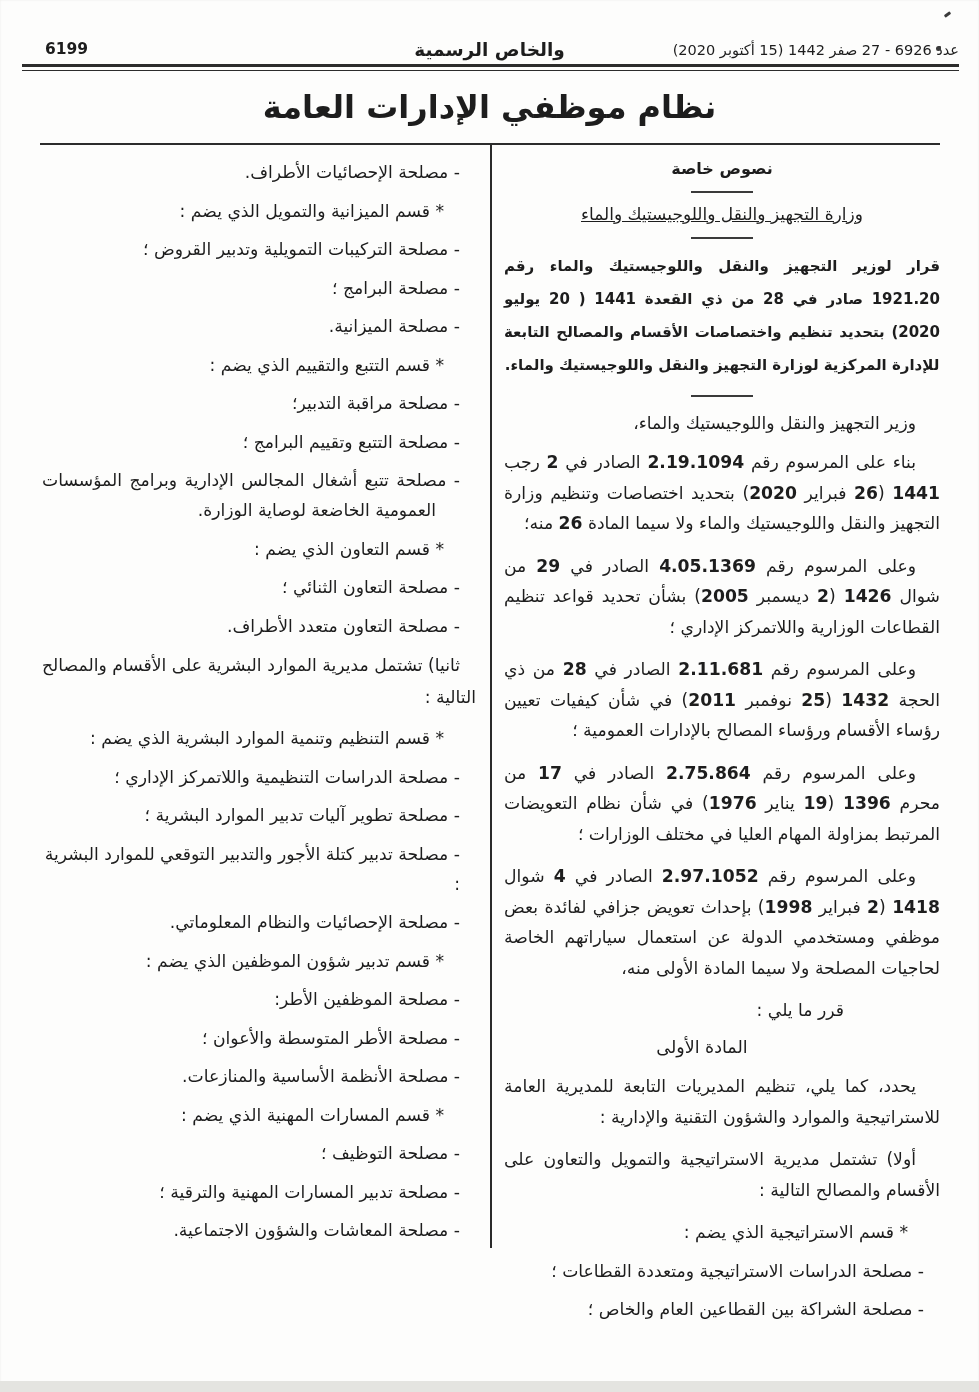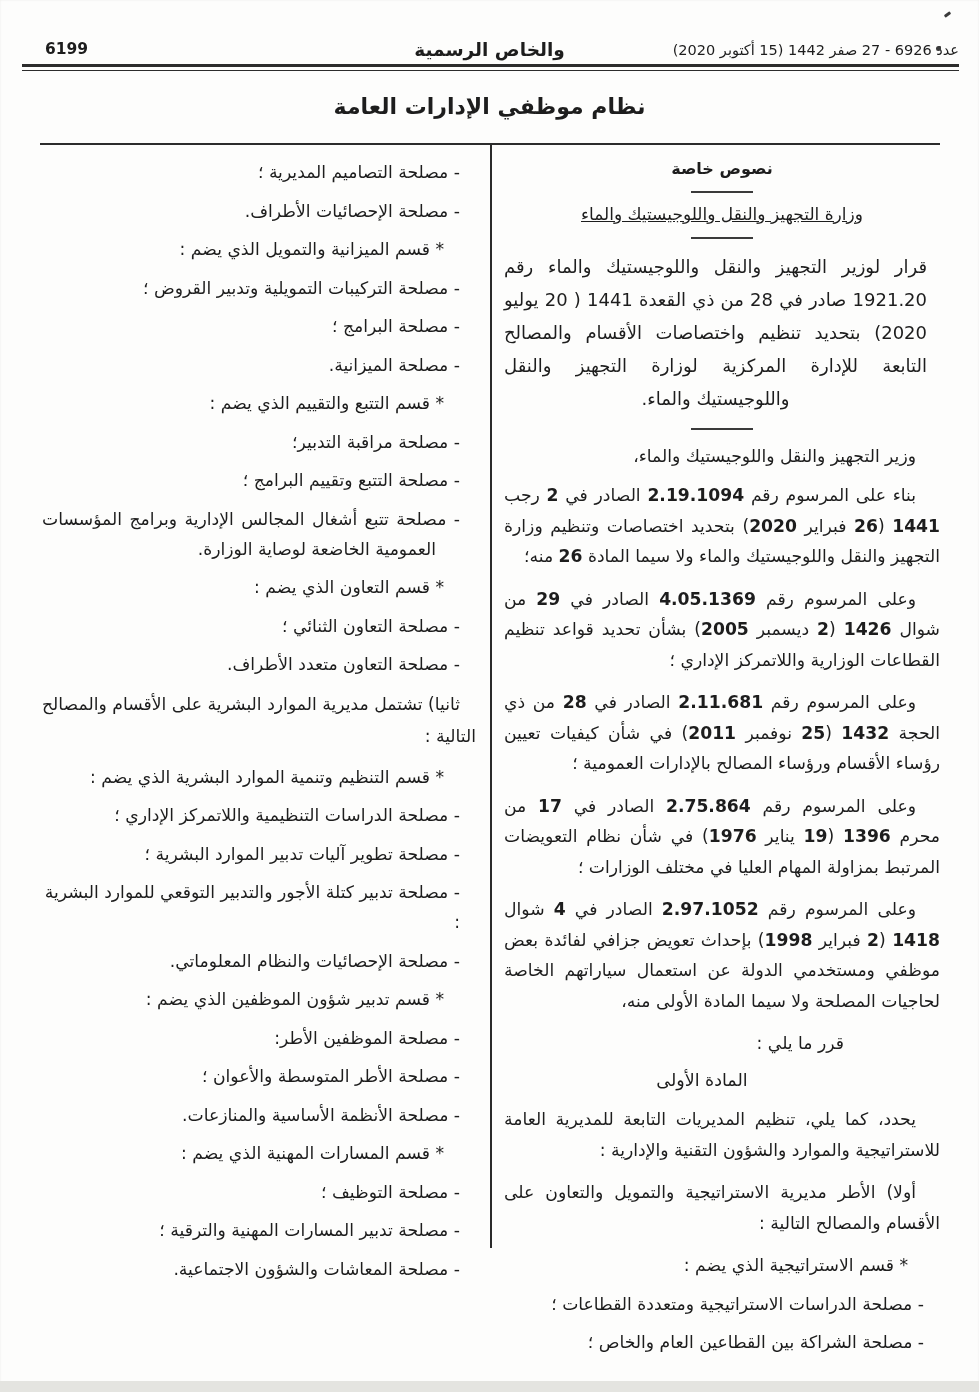--- a/index.html
+++ b/index.html
@@ -35,21 +35,21 @@
     margin-top: 40px;
   }
   .rule-double {
     margin: 0 20px 0 22px;
     height: 3px;
     border-top: 3px solid #2c2c2c;
     border-bottom: 1.5px solid #2c2c2c;
   }
   .doc-title {
     text-align: center;
-    font-size: 22px;
+    font-size: 32px;
     font-weight: 700;
     margin: 16px 0 0 0;
     line-height: 40px;
   }
   .rule-single {
     margin: 16px 39px 0 40px;
     border-top: 2px solid #2c2c2c;
   }
   
   .columns {
@@ -79,26 +79,26 @@
     border-top: 2px solid #3a3a3a;
     margin: 13px auto 11px auto;
   }
   .ministry-heading {
     text-align: center;
     font-size: 17px;
     margin: 4px 0 0 0;
     text-decoration: underline;
   }
   .decree-title {
-    font-size: 18px;
-    font-weight: 400;
+    font-size: 15px;
+    font-weight: 700;
     line-height: 33px;
     text-align: justify;
     text-align-last: center;
-    margin: 2px 13px 0 0;
+    margin: 2px 0 0 0;
   }
   .opening-line {
     font-size: 17.2px;
     text-indent: 24px;
     margin: 2px 0 9px 0;
     line-height: 30px;
   }
   .preamble p, .article-body p {
     font-size: 17.2px;
     line-height: 30.5px;
@@ -186,36 +186,35 @@
           <p class="digits-bold">وعلى المرسوم رقم <b>2.97.1052</b> الصادر في <b>4</b> شوال <b>1418</b> (<b>2</b> فبراير <b>1998</b>) بإحداث تعويض جزافي لفائدة بعض موظفي ومستخدمي الدولة عن استعمال سياراتهم الخاصة لحاجيات المصلحة ولا سيما المادة الأولى منه،</p>
         </div>
 
       <p class="decision-line">قرر ما يلي :</p>
 
       <p class="article-heading">المادة الأولى</p>
 
       <div class="article-body">
 
       <p>يحدد، كما يلي، تنظيم المديريات التابعة للمديرية العامة للاستراتيجية والموارد والشؤون التقنية والإدارية :</p>
-          <p>أولا) الأطر مديرية الاستراتيجية والتمويل والتعاون على الأقسام والمصالح التالية :</p>
+          <p>أولا) تشتمل مديرية الاستراتيجية والتمويل والتعاون على الأقسام والمصالح التالية :</p>
         </div>
 
       <div class="division-list">
 
       <p class="item division">* قسم الاستراتيجية الذي يضم :</p>
           <p class="item service">- مصلحة الدراسات الاستراتيجية ومتعددة القطاعات ؛</p>
           <p class="item service">- مصلحة الشراكة بين القطاعين العام والخاص ؛</p>
         </div>
     </section>
 
     <div class="col-divider"></div>
 
     <section class="col-left">
 
-    <p class="item service">- مصلحة التصاميم المديرية ؛</p>
         <p class="item service">- مصلحة الإحصائيات الأطراف.</p>
         <p class="item division">* قسم الميزانية والتمويل الذي يضم :</p>
         <p class="item service">- مصلحة التركيبات التمويلية وتدبير القروض ؛</p>
         <p class="item service">- مصلحة البرامج ؛</p>
         <p class="item service">- مصلحة الميزانية.</p>
         <p class="item division">* قسم التتبع والتقييم الذي يضم :</p>
         <p class="item service">- مصلحة مراقبة التدبير؛</p>
         <p class="item service">- مصلحة التتبع وتقييم البرامج ؛</p>
         <p class="item service-wrap">- مصلحة تتبع أشغال المجالس الإدارية وبرامج المؤسسات العمومية الخاضعة لوصاية الوزارة.</p>
         <p class="item division">* قسم التعاون الذي يضم :</p>

